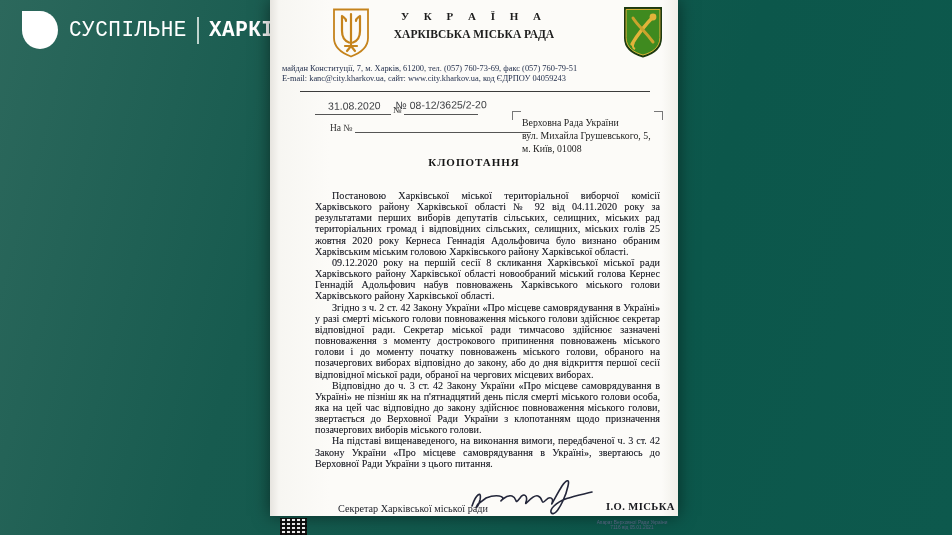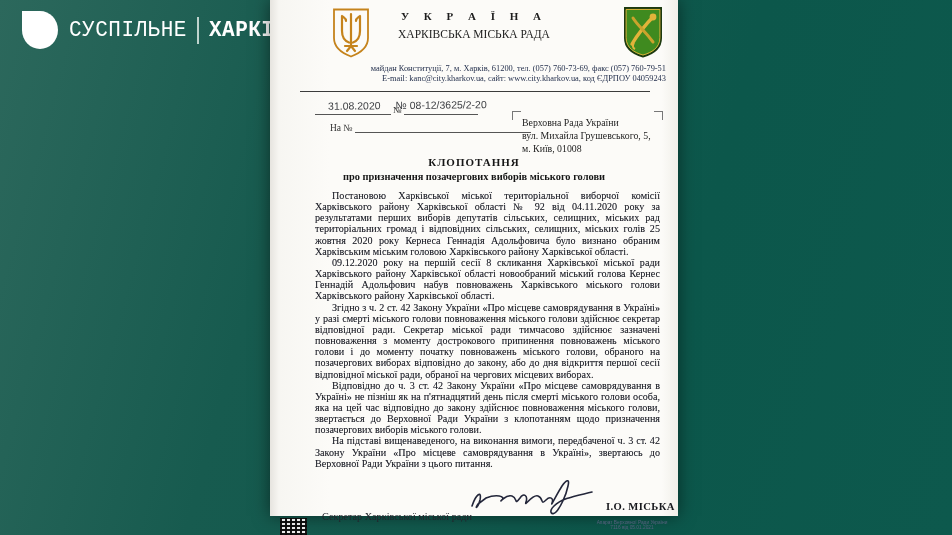--- a/index.html
+++ b/index.html
@@ -19,22 +19,22 @@
   .paper{
     position:absolute;left:270px;top:0;width:408px;height:516px;
     background:linear-gradient(90deg,#e6e4df 0,#f7f6f2 9px,#fcfbf8 60px,#fcfbf8 96%,#f1efe9 100%);
     box-shadow:0 0 16px rgba(0,0,0,.5);
     color:#2b2b2b;
   }
   .emblem-left{position:absolute;left:60px;top:8px;}
   .emblem-right{position:absolute;left:352px;top:6px;}
   .head-center{position:absolute;left:70px;top:10px;width:268px;text-align:center;}
   .country{font-size:11px;font-weight:700;letter-spacing:6px;color:#1d1d1d;}
-  .org{font-size:11.5px;font-weight:400;margin-top:6px;line-height:13.5px;color:#1d1d1d;text-align:center;}
-  .addr{position:absolute;left:12px;top:64px;width:384px;text-align:right;font-size:8.4px;line-height:9.6px;color:#24304d;}
+  .org{font-size:11.5px;font-weight:700;margin-top:6px;line-height:13.5px;color:#1d1d1d;text-align:center;}
+  .addr{position:absolute;left:12px;top:64px;width:384px;text-align:left;font-size:8.4px;line-height:9.6px;color:#24304d;}
   .rule{position:absolute;left:30px;top:91px;width:350px;border-top:1.6px solid #3c3c3c;}
   
   .stamp-ref{position:absolute;left:58px;top:99px;font-family:"Liberation Sans",sans-serif;
     font-size:10.5px;color:#3f4145;white-space:nowrap;transform:rotate(-.6deg);}
   .stamp-num{margin-left:12px;}
   .uline{display:inline-block;border-bottom:1px solid #555;height:10px;vertical-align:bottom;}
   .ref-row2{position:absolute;left:45px;top:104px;font-size:9px;color:#333;}
   .ref-row3{position:absolute;left:60px;top:122px;font-size:9.5px;color:#333;}
   
   .recipient{position:absolute;left:252px;top:116px;width:138px;font-size:9.8px;line-height:13px;color:#222;}
@@ -42,21 +42,21 @@
   .corner-r{position:absolute;left:384px;top:111px;width:8px;height:8px;border-right:1px solid #777;border-top:1px solid #777;}
   
   .title{position:absolute;left:24px;top:156px;width:360px;text-align:center;}
   .title-main{font-size:11px;font-weight:700;letter-spacing:1px;color:#161616;}
   .title-sub{font-size:10.4px;font-weight:700;margin-top:3px;color:#161616;}
   
   .body{position:absolute;left:45px;top:190px;width:345px;font-size:10.15px;line-height:11.15px;
     text-align:justify;color:#20222a;text-shadow:0 0 .4px rgba(20,20,40,.35);}
   .body p{margin:0;text-indent:17px;}
   
-  .sig-role{position:absolute;left:52px;top:503px;font-size:10.2px;color:#22242c;margin-top:8px;}
+  .sig-role{position:absolute;left:68px;top:503px;font-size:10.2px;color:#22242c;}
   .sig-name{position:absolute;left:336px;top:501px;font-size:10.6px;font-weight:700;letter-spacing:.4px;color:#17181d;}
   .sig-script{position:absolute;left:196px;top:472px;}
   .stamp-small{position:absolute;left:316px;top:520px;width:92px;font-size:4.8px;line-height:5.4px;
     color:#56617e;text-align:center;font-family:"Liberation Sans",sans-serif;}
   .barcode{position:absolute;left:10px;top:518px;width:27px;height:17px;
     background:
       repeating-linear-gradient(90deg,rgba(10,10,10,.95) 0 2px,transparent 2px 5px),
       repeating-linear-gradient(0deg,#141414 0 2px,#e9e9e9 2px 4px);
   }
 </style>
@@ -125,21 +125,20 @@
   <div class="corner-l"></div>
   <div class="corner-r"></div>
   <div class="recipient">
     <div>Верховна Рада України</div>
     <div>вул. Михайла Грушевського, 5,</div>
     <div>м. Київ, 01008</div>
   </div>
 
   <div class="title">
     <div class="title-main">КЛОПОТАННЯ</div>
-    <div class="title-sub">про призначення позачергових виборів міського голови</div>
   </div>
 
   <div class="body">
     <p>Постановою Харківської міської територіальної виборчої комісії Харківського району Харківської області № 92 від 04.11.2020 року за результатами перших виборів депутатів сільських, селищних, міських рад територіальних громад і відповідних сільських, селищних, міських голів 25 жовтня 2020 року Кернеса Геннадія Адольфовича було визнано обраним Харківським міським головою Харківського району Харківської області.</p>
     <p>09.12.2020 року на першій сесії 8 скликання Харківської міської ради Харківського району Харківської області новообраний міський голова Кернес Геннадій Адольфович набув повноважень Харківського міського голови Харківського району Харківської області.</p>
     <p>Згідно з ч. 2 ст. 42 Закону України «Про місцеве самоврядування в Україні» у разі смерті міського голови повноваження міського голови здійснює секретар відповідної ради. Секретар міської ради тимчасово здійснює зазначені повноваження з моменту дострокового припинення повноважень міського голови і до моменту початку повноважень міського голови, обраного на позачергових виборах відповідно до закону, або до дня відкриття першої сесії відповідної міської ради, обраної на чергових місцевих виборах.</p>
     <p>Відповідно до ч. 3 ст. 42 Закону України «Про місцеве самоврядування в Україні» не пізніш як на п'ятнадцятий день після смерті міського голови особа, яка на цей час відповідно до закону здійснює повноваження міського голови, звертається до Верховної Ради України з клопотанням щодо призначення позачергових виборів міського голови.</p>
     <p>На підставі вищенаведеного, на виконання вимоги, передбаченої ч. 3 ст. 42 Закону України «Про місцеве самоврядування в Україні», звертаюсь до Верховної Ради України з цього питання.</p>
   </div>
 

